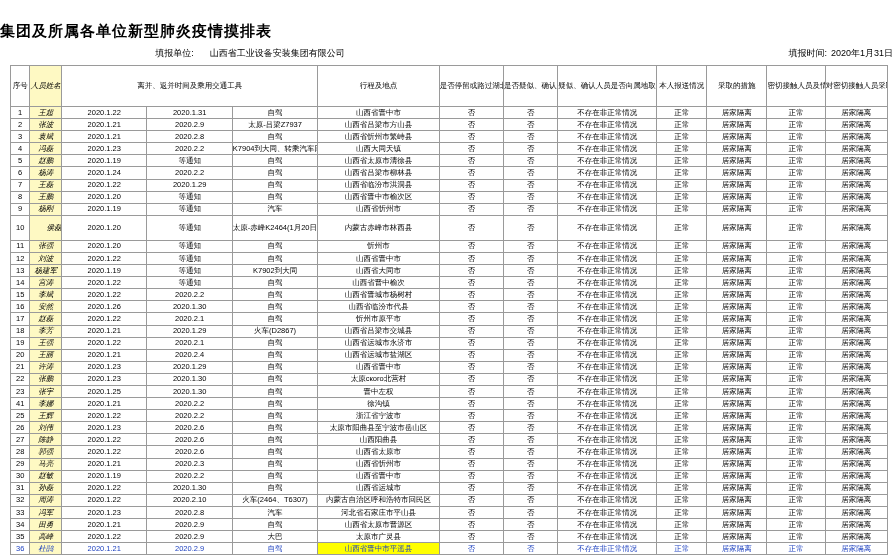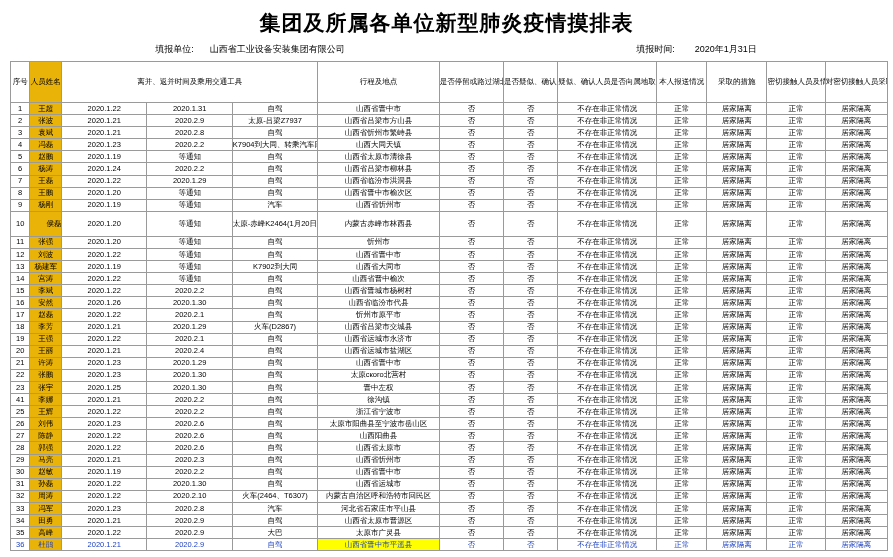--- a/index.html
+++ b/index.html
@@ -1,27 +1,27 @@
 <!DOCTYPE html>
 <html><head>
 <meta charset="utf-8">
 <style>
   html,body{margin:0;padding:0;background:#fff;}
   body{width:893px;height:557px;overflow:hidden;font-family:"Liberation Sans","DejaVu Sans",sans-serif;color:#000;}
   .sheet{width:893px;height:557px;position:relative;background:#fff;}
-  .title{text-align:center;font-size:21px;font-weight:bold;letter-spacing:1px;padding-top:9px;padding-bottom:6px;}
+  .title{font-size:15px;font-weight:bold;letter-spacing:1px;padding-top:9px;padding-bottom:6px;margin-top:13px;}
   .meta{display:flex;font-size:9px;padding:0 0 5px 0;}
   .meta .left{width:56%;display:flex;justify-content:center;gap:16px;}
-  .meta .right{width:44%;display:flex;justify-content:center;gap:20px;}
+  .meta .right{width:44%;display:flex;justify-content:flex-end;gap:4px;}
   table{border-collapse:collapse;table-layout:fixed;width:878px;margin-left:10px;}
   th,td{border:1px solid #9a9a9a;font-size:7.5px;line-height:1.05;padding:0;text-align:center;vertical-align:middle;overflow:hidden;white-space:nowrap;}
   thead th{height:40px;font-weight:normal;font-size:7.5px;background:#fff;}
   tbody td{height:11.1px;}
   .c-idx{width:18px;}
-  .c-name{width:30px;background:#eab308;}
+  .c-name{width:30px;background:#fef9c3;font-style:italic;}
   .c-d1{width:62px;}
   .c-d2{width:62px;}
   .c-trans{width:126px;}
   .c-route{width:118px;}
   .c-warn{width:62px;}
   .c-susp{width:52px;}
   .c-report{width:96px;}
   .c-self{width:48px;}
   .c-measure{width:58px;}
   .c-close{width:56px;}

